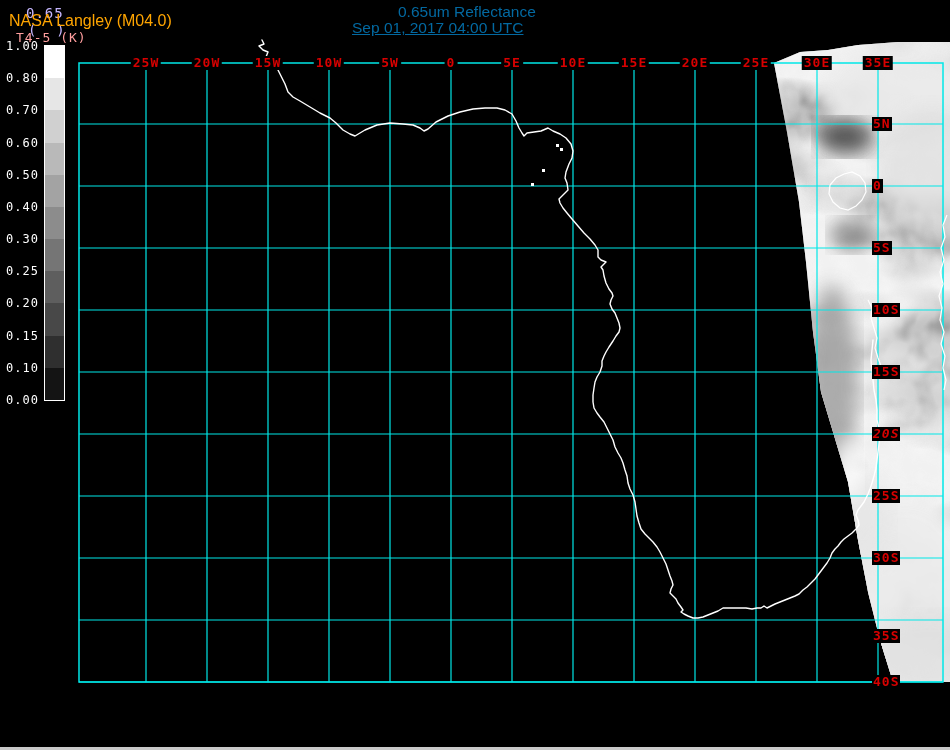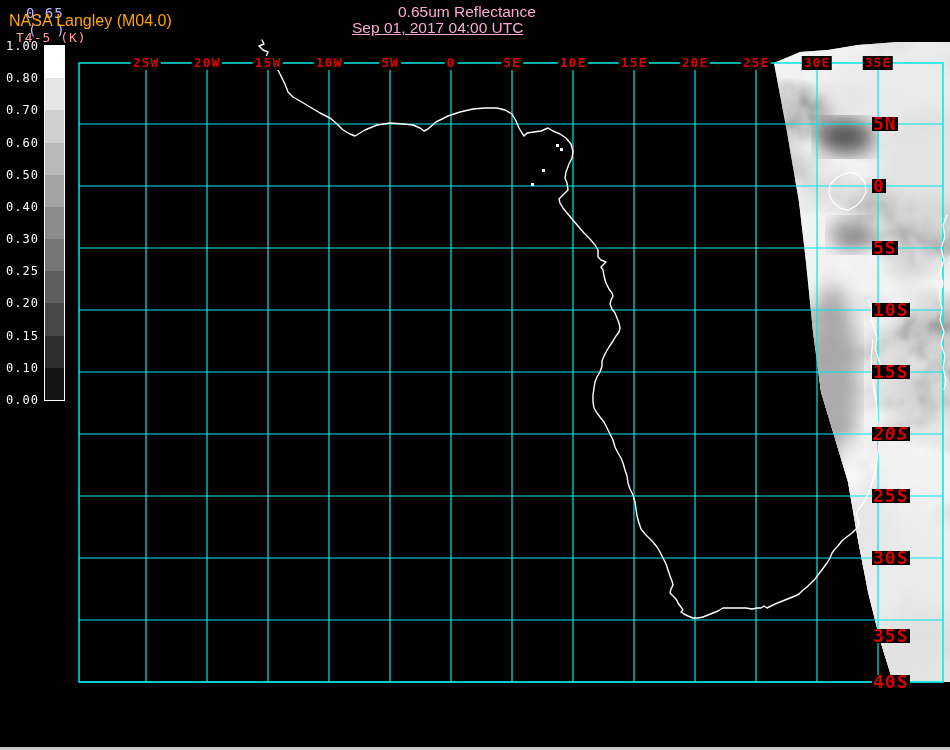--- a/index.html
+++ b/index.html
@@ -1,29 +1,29 @@
 <!DOCTYPE html>
 <html><head>
 <meta charset="utf-8">
 <style>
   html,body{margin:0;padding:0;background:#000;}
   #screen{position:relative;width:950px;height:750px;background:#000;overflow:hidden;
           font-family:"DejaVu Sans Mono",monospace;}
   .abs{position:absolute;}
-  .title-line{color:#f9a8d4;font-family:"Liberation Sans",sans-serif;font-size:15.5px;white-space:pre;}
+  .title-line{color:#0369a1;font-family:"Liberation Sans",sans-serif;font-size:15.5px;white-space:pre;}
   .mono-white{color:#c4b5fd;font-size:14px;letter-spacing:1px;white-space:pre;}
   .nasa-orange{color:#ffa500;font-family:"Liberation Sans",sans-serif;font-size:16px;white-space:pre;}
   .t45-pink{color:#ff9e9e;font-size:13px;letter-spacing:1px;white-space:pre;}
   .cb-label{position:absolute;left:6px;color:#ffffff;font-size:12px;letter-spacing:1px;line-height:14px;}
   .cb-seg{position:absolute;left:0;width:19px;}
   #colorbar-box{position:absolute;left:44px;top:45px;width:19px;height:354px;border:1px solid #ffffff;background:#000;}
   .lon-label{position:absolute;top:56px;height:14px;line-height:14px;transform:translateX(-50%);
              color:#d80000;font-size:13px;font-weight:bold;letter-spacing:1px;background:#000;padding:0 2px;z-index:30;}
   .lat-label{position:absolute;left:872px;height:14px;line-height:14px;
-             color:#d80000;font-size:18px;font-weight:bold;letter-spacing:1px;background:#000;padding:0 1px;z-index:30;}
+             color:#d80000;font-size:13px;font-weight:bold;letter-spacing:1px;background:#000;padding:0 1px;z-index:30;}
   #caption{position:absolute;left:203px;top:735px;color:#eeeeee;font-size:13px;letter-spacing:2.5px;white-space:pre;}
   #bottom-strip{position:absolute;left:0;top:747px;width:950px;height:3px;background:#c9c9c9;}
   svg{position:absolute;left:0;top:0;}
 </style>
 </head>
 <body>
 
 <div id="screen">
 
   <svg width="950" height="750" viewBox="0 0 950 750">

